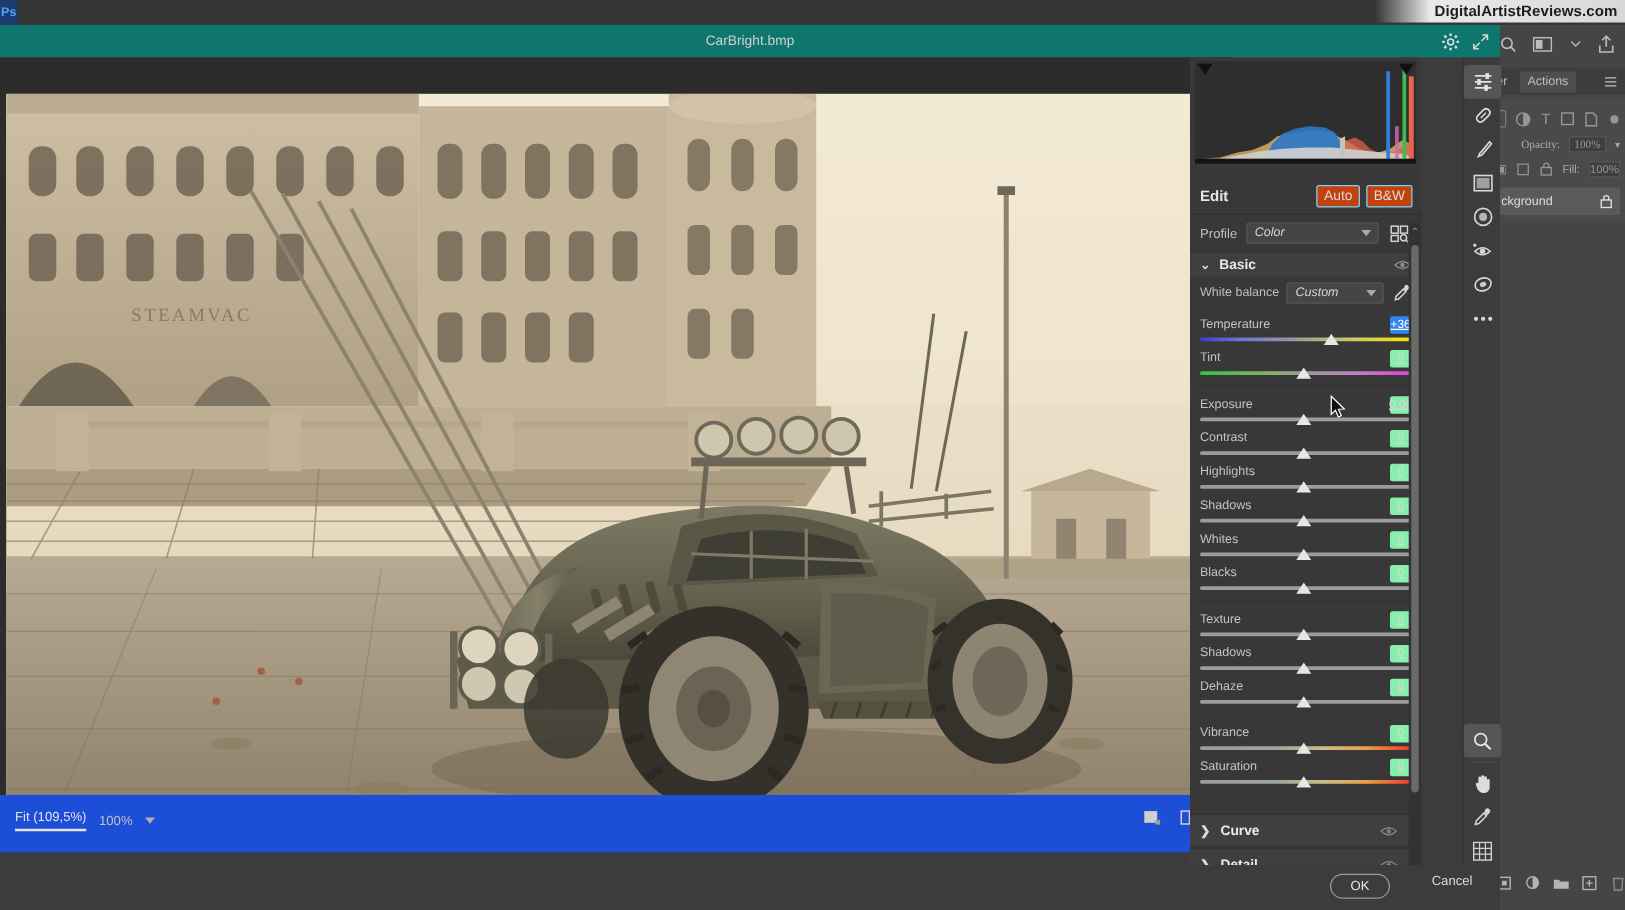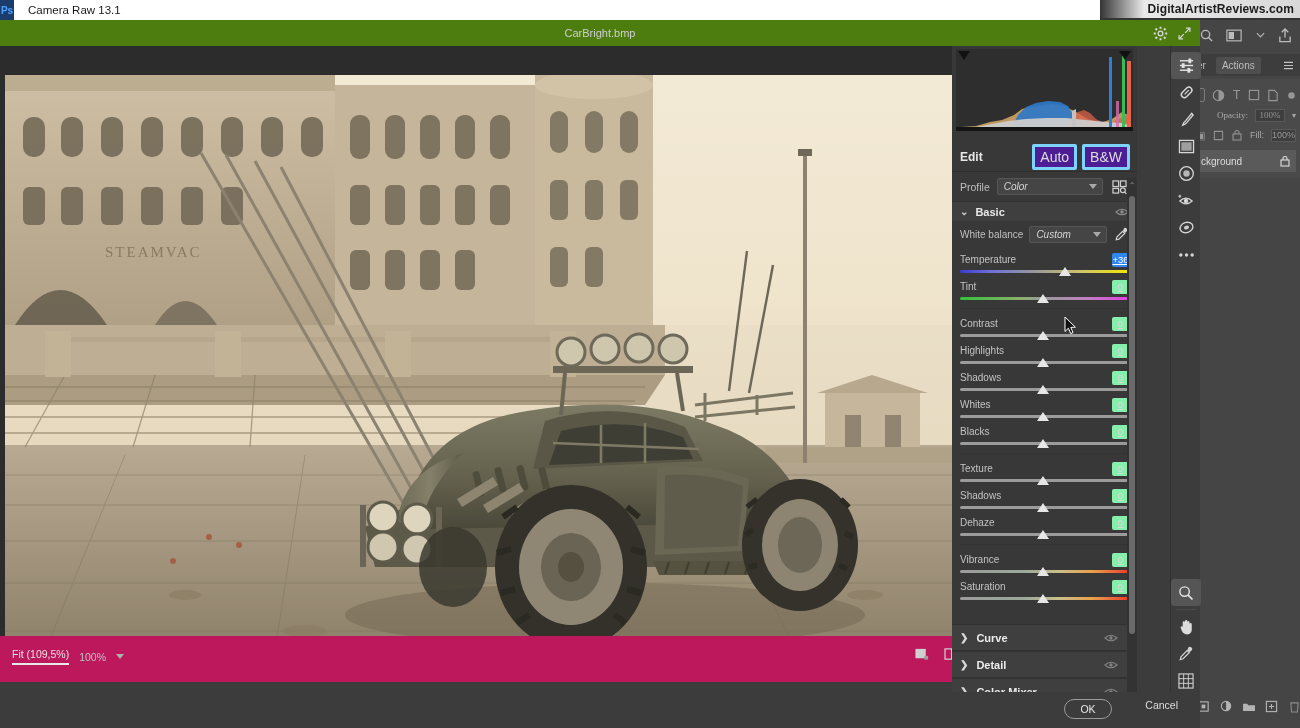--- a/index.html
+++ b/index.html
@@ -45,49 +45,49 @@
   }
   .ps-titlebar-white {
     position:absolute; left:14px; top:0; width:1086px; height:20px; background:#ffffff; z-index:30;
     display:flex; align-items:center; padding-left:14px; color:#1a1a1a; font-size:11.5px;
   }
   .ps-appicon { position:absolute; left:0; top:0; width:14px; height:20px; background:#1a3d6e; z-index:31;
                 display:flex; align-items:center; justify-content:center; color:#4da3ff; font-size:10px; font-weight:bold;}
 
   
   .cr { position:absolute; left:0; top:20px; width:1200px; height:708px; background:#3c3c3c; z-index:20; }
-  .cr-header { position:relative; height:26px; background:#4d7c0f; display:flex; align-items:center; justify-content:center; }
+  .cr-header { position:relative; height:26px; background:#0f766e; display:flex; align-items:center; justify-content:center; }
   .cr-title { font-size:11px; color:#cfcfcf; }
   .cr-header-btns { position:absolute; right:6px; top:3px; display:flex; gap:4px; }
   .hbtn { width:20px; height:20px; display:flex; align-items:center; justify-content:center; border-radius:2px; }
 
   .cr-body { position:absolute; left:0; top:26px; right:0; bottom:0; }
 
   
   .cr-canvas { position:absolute; left:0; top:0; width:985px; height:636px; background:#2c2c2c; }
   .preview-wrap { position:absolute; left:5px; top:29px; width:958px; height:576px; overflow:hidden; background:#c9bba4; }
 
-  .cr-statusbar { position:absolute; left:0; bottom:0; width:985px; height:46px; background:#be185d;padding-left:44px; }
+  .cr-statusbar { position:absolute; left:0; bottom:0; width:985px; height:46px; background:#1d4ed8;padding-left:44px; }
   .zoom-ctl { position:absolute; left:12px; top:12px; display:flex; align-items:center; gap:10px; font-size:10.5px; }
   .zoom-fit { color:#e3e3e3; border-bottom:2px solid #e8e8e8; padding-bottom:3px; }
   .zoom-100 { color:#c2c2c2; }
   .chev { width:0;height:0;border-left:4px solid transparent;border-right:4px solid transparent;border-top:5px solid #b0b0b0;}
   .view-btns { position:absolute; right:22px; top:8px; display:flex; gap:8px; }
   .vbtn { width:22px; height:20px; display:flex; align-items:center; justify-content:center; border-radius:2px; }
 
   
   .cr-panel { position:absolute; left:952px; top:0; width:185px; bottom:0; background:#383838; }
   .histo { position:relative; margin:3px 4px 0 4px; height:82px; background:#2e2e2e; }
   .histo svg { display:block; }
   .clip-tri { position:absolute; top:2px; width:0;height:0;border-left:6px solid transparent;border-right:6px solid transparent;border-top:9px solid #111; }
 
   .edit-head { height:24px; display:flex; align-items:center; padding:0 8px; margin-top:14px; position:relative;}
   .edit-head .lbl { font-size:12px; font-weight:bold; color:#e6e6e6; }
   .edit-head .btns { position:absolute; right:7px; display:flex; gap:5px; }
-  .minibtn { font-size:14px; padding:2px 5px; background:#4c1d95; border:3px solid #7dd3fc; border-radius:2px; color:#ddd;}
+  .minibtn { font-size:11px; padding:2px 5px; background:#c2410c; border:1px solid #7dd3fc; border-radius:2px; color:#ddd;}
   .rule { height:1px; background:#2e2e2e; margin:2px 0; }
 
   .profile-row { display:flex; align-items:center; gap:7px; padding:4px 8px 6px 8px; }
   .profile-row .plabel { font-size:10.5px; color:#bfbfbf; }
   .select { position:relative; flex:1; height:17px; background:#454545; border:1px solid #565656; border-radius:2px;
             display:flex; align-items:center; padding-left:6px; font-size:10px; color:#d5d5d5;font-style:italic; }
   .select .car { position:absolute; right:5px; width:0;height:0;border-left:4px solid transparent;border-right:4px solid transparent;border-top:5px solid #a9a9a9;}
   .gridbtn { width:19px; height:17px; display:flex; align-items:center; justify-content:center;}
 
   .section-hdr { height:20px; display:flex; align-items:center; padding:0 8px; background:#3f3f3f; border-top:1px solid #333; position:relative;}
@@ -290,23 +290,20 @@
         <span class="ps-ico">
           <svg width="11" height="13" viewBox="0 0 12 14">
               <path d="M2 3h8l-.8 10H2.8z" fill="none" stroke="#9d9d9d" stroke-width="1.2"></path>
             </svg>
         </span>
       </div>
     </div>
   </div>
 
   <div class="ps-appicon">Ps</div>
-  <div class="ps-titlebar-white">
-    <span>Camera Raw 13.1</span>
-  </div>
   <div class="watermark">DigitalArtistReviews.com</div>
 
   <div class="cr">
 
     <div class="cr-header">
       <span class="cr-title">CarBright.bmp</span>
       <div class="cr-header-btns">
         <span class="hbtn">
           <svg width="15" height="15" viewBox="0 0 16 16">
             <circle cx="8" cy="8" r="2.5" fill="none" stroke="#d8d8d8" stroke-width="1.4"></circle>
@@ -705,20 +702,30 @@
                 <div class="sl-top">
                   <span class="sl-name">Tint</span>
                   <span class="sl-val">0</span>
                 </div>
                 <div class="track">
                   <div class="bar tint"></div>
                   <div class="knob" style="left: calc(49% - 6px);"></div>
                 </div>
               </div>
               <div class="divline"></div>
+              <div class="sl">
+                <div class="sl-top">
+                  <span class="sl-name">Exposure</span>
+                  <span class="sl-val">0.00</span>
+                </div>
+                <div class="track">
+                  <div class="bar"></div>
+                  <div class="knob" style="left: calc(49% - 6px);"></div>
+                </div>
+              </div>
               <div class="sl">
                 <div class="sl-top">
                   <span class="sl-name">Contrast</span>
                   <span class="sl-val">0</span>
                 </div>
                 <div class="track">
                   <div class="bar"></div>
                   <div class="knob" style="left: calc(49% - 6px);"></div>
                 </div>
               </div>

